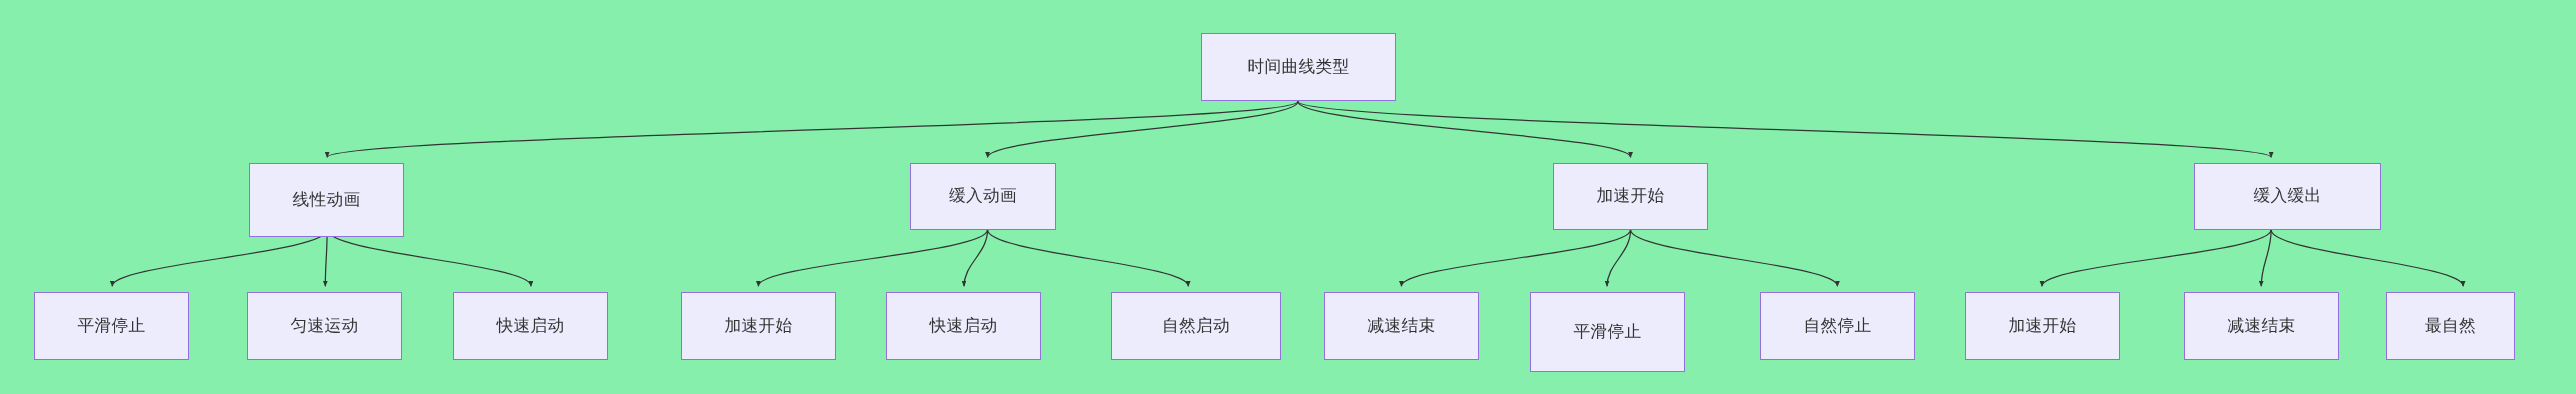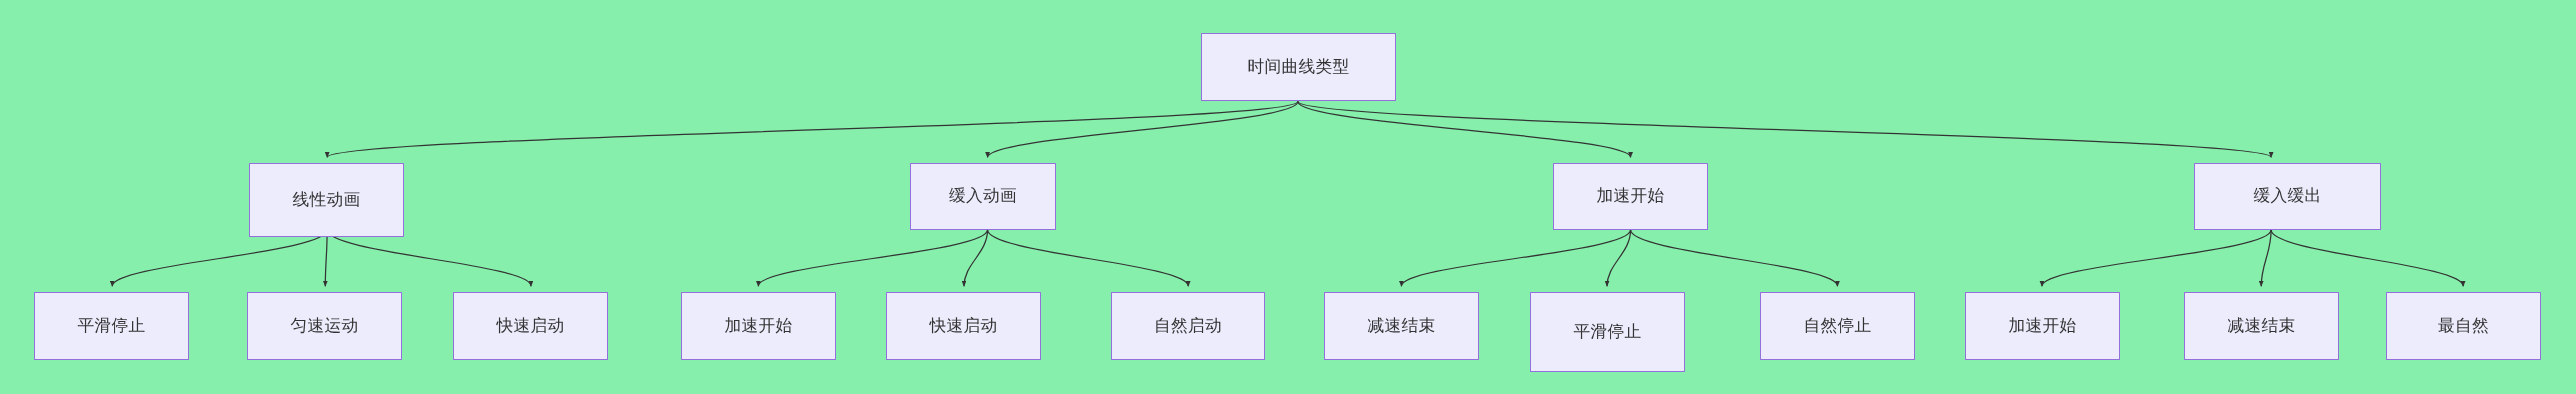--- a/index.html
+++ b/index.html
@@ -95,21 +95,21 @@
       </div>
       <div class="node node-branch" style="left: 910px; top: 163px; width: 146px; height: 67px;">
         <span class="node-label">缓入动画</span>
       </div>
       <div class="node node-leaf" style="left: 681px; top: 292px; width: 155px; height: 68px;">
         <span class="node-label">加速开始</span>
       </div>
       <div class="node node-leaf" style="left: 886px; top: 292px; width: 155px; height: 68px;">
         <span class="node-label">快速启动</span>
       </div>
-      <div class="node node-leaf" style="left: 1111px; top: 292px; width: 154px; height: 68px;">
+      <div class="node node-leaf" style="left: 1111px; top: 292px; width: 170px; height: 68px;">
         <span class="node-label">自然启动</span>
       </div>
       <div class="node node-branch" style="left: 1553px; top: 163px; width: 155px; height: 67px;">
         <span class="node-label">加速开始</span>
       </div>
       <div class="node node-leaf" style="left: 1324px; top: 292px; width: 155px; height: 68px;">
         <span class="node-label">减速结束</span>
       </div>
       <div class="node node-leaf" style="left: 1530px; top: 292px; width: 155px; height: 80px;">
         <span class="node-label">平滑停止</span>
@@ -119,19 +119,19 @@
       </div>
       <div class="node node-branch" style="left: 2194px; top: 163px; width: 187px; height: 67px;">
         <span class="node-label">缓入缓出</span>
       </div>
       <div class="node node-leaf" style="left: 1965px; top: 292px; width: 155px; height: 68px;">
         <span class="node-label">加速开始</span>
       </div>
       <div class="node node-leaf" style="left: 2184px; top: 292px; width: 155px; height: 68px;">
         <span class="node-label">减速结束</span>
       </div>
-      <div class="node node-leaf" style="left: 2386px; top: 292px; width: 155px; height: 68px; justify-content: center;">
+      <div class="node node-leaf" style="left: 2386px; top: 292px; width: 129px; height: 68px; justify-content: center;">
         <span class="node-label">最自然</span>
       </div>
     </div>
 
 </div>
 
 
 </body></html>

